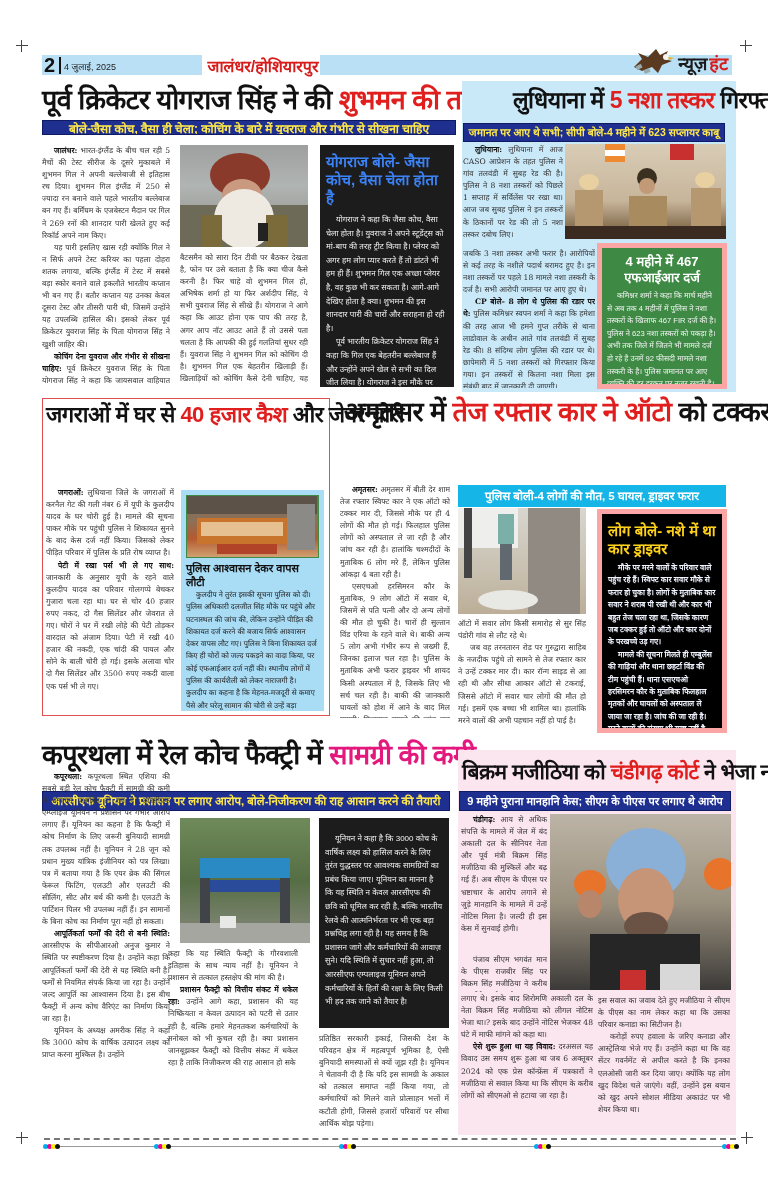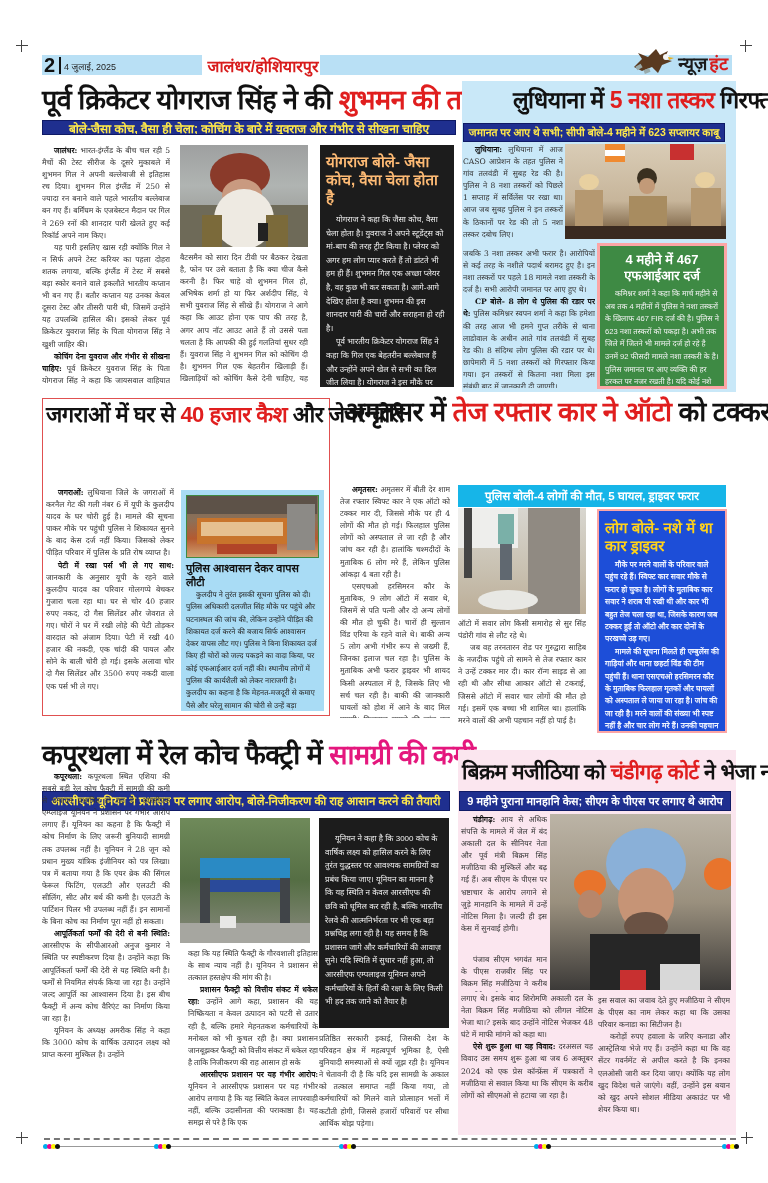--- a/index.html
+++ b/index.html
@@ -25,30 +25,30 @@
   .hl .pink { color: #e4177d; }
 
   .band { background: #1f2f8f; color: #ffe94a; font-family: "Liberation Sans", sans-serif; font-weight: bold; text-align: center; white-space: nowrap; overflow: hidden; border: 1px solid #0f1a66; }
   .band-cyan { background: #16b5e8; color: #fff; font-family: "Liberation Sans", sans-serif; font-weight: bold; text-align: center; white-space: nowrap; overflow: hidden; }
 
   .body-text { font-size: 7.6px; line-height: 12.1px; text-align: justify; color: #333; font-family: "DejaVu Serif", serif; overflow: hidden; }
   .body-text p { text-indent: 12px; }
   .body-text b { color: #111; }
 
   .box-dark { background: #1c1c1c; color: #f0f0f0; overflow: hidden; }
-  .box-dark .bh { color: #fdba74; font-family: "Liberation Sans", sans-serif; font-weight: bold; font-size: 15px; line-height: 18px; }
+  .box-dark .bh { color: #3b82f6; font-family: "Liberation Sans", sans-serif; font-weight: bold; font-size: 15px; line-height: 18px; }
   .box-dark .bt { font-family: "Liberation Sans", sans-serif; font-size: 8px; line-height: 13.6px; }
   .box-dark .bt p { text-indent: 10px; }
 
-  .box-green { background: #3e8a44; color: #f4f4f4; overflow: hidden; border: 3px solid #fca5a5; }
+  .box-green { background: #3e8a44; color: #f4f4f4; overflow: hidden; border: 5px solid #fca5a5; }
   .box-green .bh { color: #fff; font-family: "Liberation Sans", sans-serif; font-weight: bold; font-size: 13px; line-height: 16px; text-align:center; }
   .box-green .bt { font-family: "Liberation Sans", sans-serif; font-size: 7.6px; line-height: 12.6px; }
   .box-green .bt p { text-indent: 10px; }
 
-  .box-blue { background: #1d4ed8; color: #f0f4ff; overflow: hidden; border: 2px solid #fca5a5; }
+  .box-blue { background: #000000; color: #f0f4ff; overflow: hidden; border: 5px solid #fca5a5; }
   .box-blue .bh { color: #ffd21a; font-family: "Liberation Sans", sans-serif; font-weight: bold; font-size: 15px; line-height: 18px; }
   .box-blue .bt { font-family: "Liberation Sans", sans-serif; font-size: 7.6px; line-height: 12.4px; }
   .box-blue .bt p { text-indent: 10px; font-weight: bold; }
 
   .box-lightblue { background: #a9dcf5; overflow: hidden; }
   .box-lightblue .bh { color: #111; font-family: "Liberation Sans", sans-serif; font-weight: bold; font-size: 11px; line-height: 14px; }
   .box-lightblue .bt { font-family: "Liberation Sans", sans-serif; font-size: 7.4px; line-height: 12.3px; color:#222; }
   .box-lightblue .bt p { text-indent: 10px; }
 
   .photo { overflow: hidden; }
@@ -222,24 +222,23 @@
 <div class="abs photo" style="left:180px; top:818px; width:130px; height:125px; background: linear-gradient(180deg,#6f8a5a 0%,#556e44 50%,#8a8a80 100%);">
   <svg width="130" height="125" viewBox="0 0 130 125">
     <rect x="20" y="40" width="90" height="20" fill="#2a8ac4"></rect>
     <rect x="22" y="62" width="86" height="12" fill="#2a4a9a"></rect>
     <rect x="20" y="60" width="10" height="60" fill="#404448"></rect>
     <rect x="100" y="60" width="10" height="60" fill="#404448"></rect>
     <rect x="0" y="105" width="130" height="20" fill="#a6a6a0"></rect>
     <rect x="40" y="98" width="16" height="12" fill="#e8e8e6"></rect>
   </svg>
 </div>
-<div class="abs body-text" style="left:188px; top:948px; width:130px; height:186px;font-family:Liberation Serif, serif;">
+<div class="abs body-text" style="left:168px; top:948px; width:130px; height:186px;">
   <p style="text-indent:0"><span>कहा कि यह स्थिति फैक्ट्री के गौरवशाली इतिहास के साथ न्याय नहीं है। यूनियन ने प्रशासन से तत्काल हस्तक्षेप की मांग की है।</span></p>
   <p><b>प्रशासन फैक्ट्री को वित्तीय संकट में धकेल रहा:</b><span> उन्होंने आगे कहा, प्रशासन की यह निष्क्रियता न केवल उत्पादन को पटरी से उतार रही है, बल्कि हमारे मेहनतकश कर्मचारियों के मनोबल को भी कुचल रही है। क्या प्रशासन जानबूझकर फैक्ट्री को वित्तीय संकट में धकेल रहा है ताकि निजीकरण की राह आसान हो सके</span></p>
-  <p><b>आरसीएफ प्रशासन पर यह गंभीर आरोप:</b><span> यूनियन ने आरसीएफ प्रशासन पर यह गंभीर आरोप लगाया है कि यह स्थिति केवल लापरवाही नहीं, बल्कि उदासीनता की पराकाष्ठा है। यह समझ से परे है कि एक</span></p>
 </div>
 <div class="abs box-dark" style="left:319px; top:818px; width:130px; height:210px; padding:8px 6px 4px 6px;">
   <div class="bt" style="margin-top:6px;">
     <p>यूनियन ने कहा है कि 3000 कोच के वार्षिक लक्ष्य को हासिल करने के लिए तुरंत युद्धस्तर पर आवश्यक सामग्रियों का प्रबंध किया जाए। यूनियन का मानना है कि यह स्थिति न केवल आरसीएफ की छवि को धूमिल कर रही है, बल्कि भारतीय रेलवे की आत्मनिर्भरता पर भी एक बड़ा प्रश्नचिह्न लगा रही है। यह समय है कि प्रशासन जागे और कर्मचारियों की आवाज़ सुने। यदि स्थिति में सुधार नहीं हुआ, तो आरसीएफ एम्पलाइज यूनियन अपने कर्मचारियों के हितों की रक्षा के लिए किसी भी हद तक जाने को तैयार है!</p>
   </div>
 </div>
 <div class="abs body-text" style="left:319px; top:1033px; width:130px; height:100px;">
   <p style="text-indent:0">प्रतिष्ठित सरकारी इकाई, जिसकी देश के परिवहन क्षेत्र में महत्वपूर्ण भूमिका है, ऐसी बुनियादी समस्याओं से क्यों जूझ रही है। यूनियन ने चेतावनी दी है कि यदि इस सामग्री के अकाल को तत्काल समाप्त नहीं किया गया, तो कर्मचारियों को मिलने वाले प्रोत्साहन भत्तों में कटौती होगी, जिससे हजारों परिवारों पर सीधा आर्थिक बोझ पड़ेगा।</p>
 </div>
 

